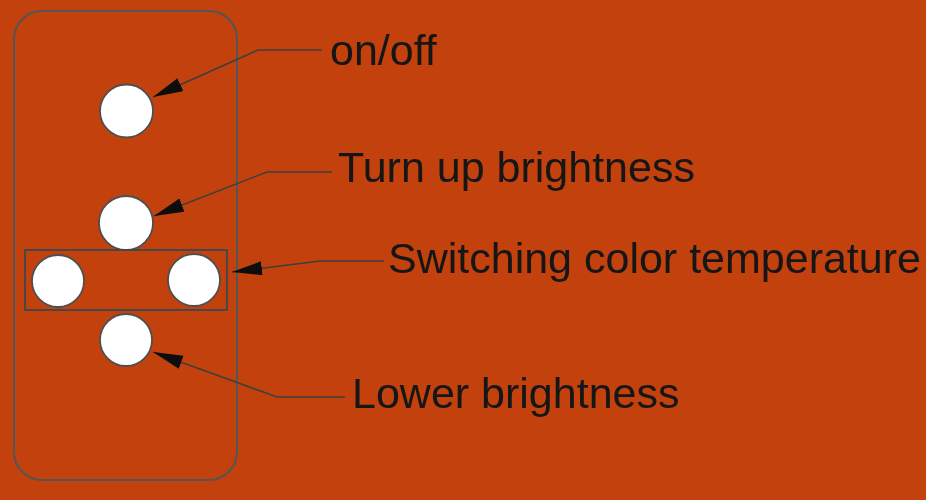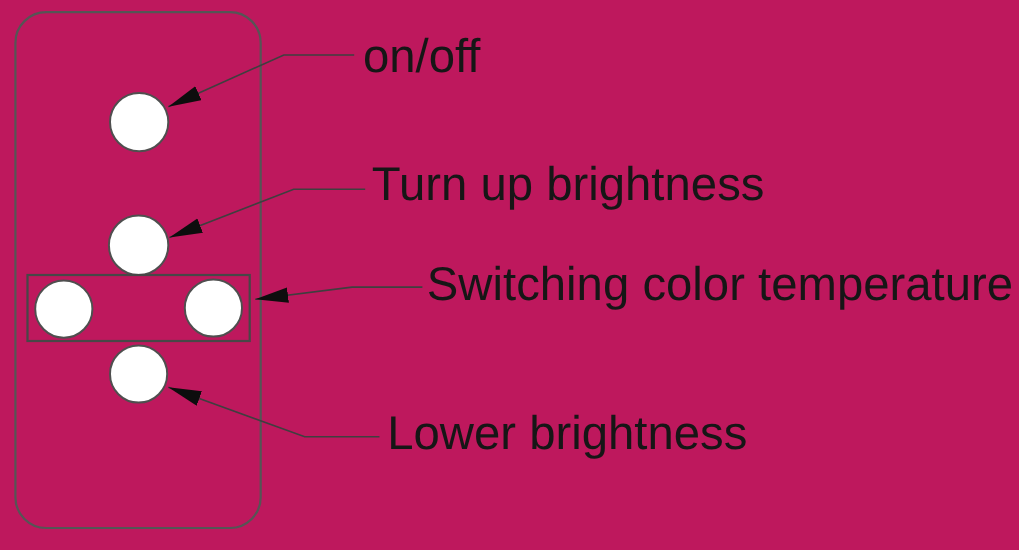--- a/index.html
+++ b/index.html
@@ -4,21 +4,21 @@
 <style>
   html, body {
     margin: 0;
     padding: 0;
     background: #ffffff;
   }
   .canvas {
     position: relative;
     width: 926px;
     height: 500px;
-    background: #be185d;
+    background: #c2410c;
     overflow: hidden;
     font-family: "Liberation Sans", sans-serif;
   }
   svg {
     display: block;
   }
   .outline {
     fill: none;
     stroke: #555555;
     stroke-width: 2;

